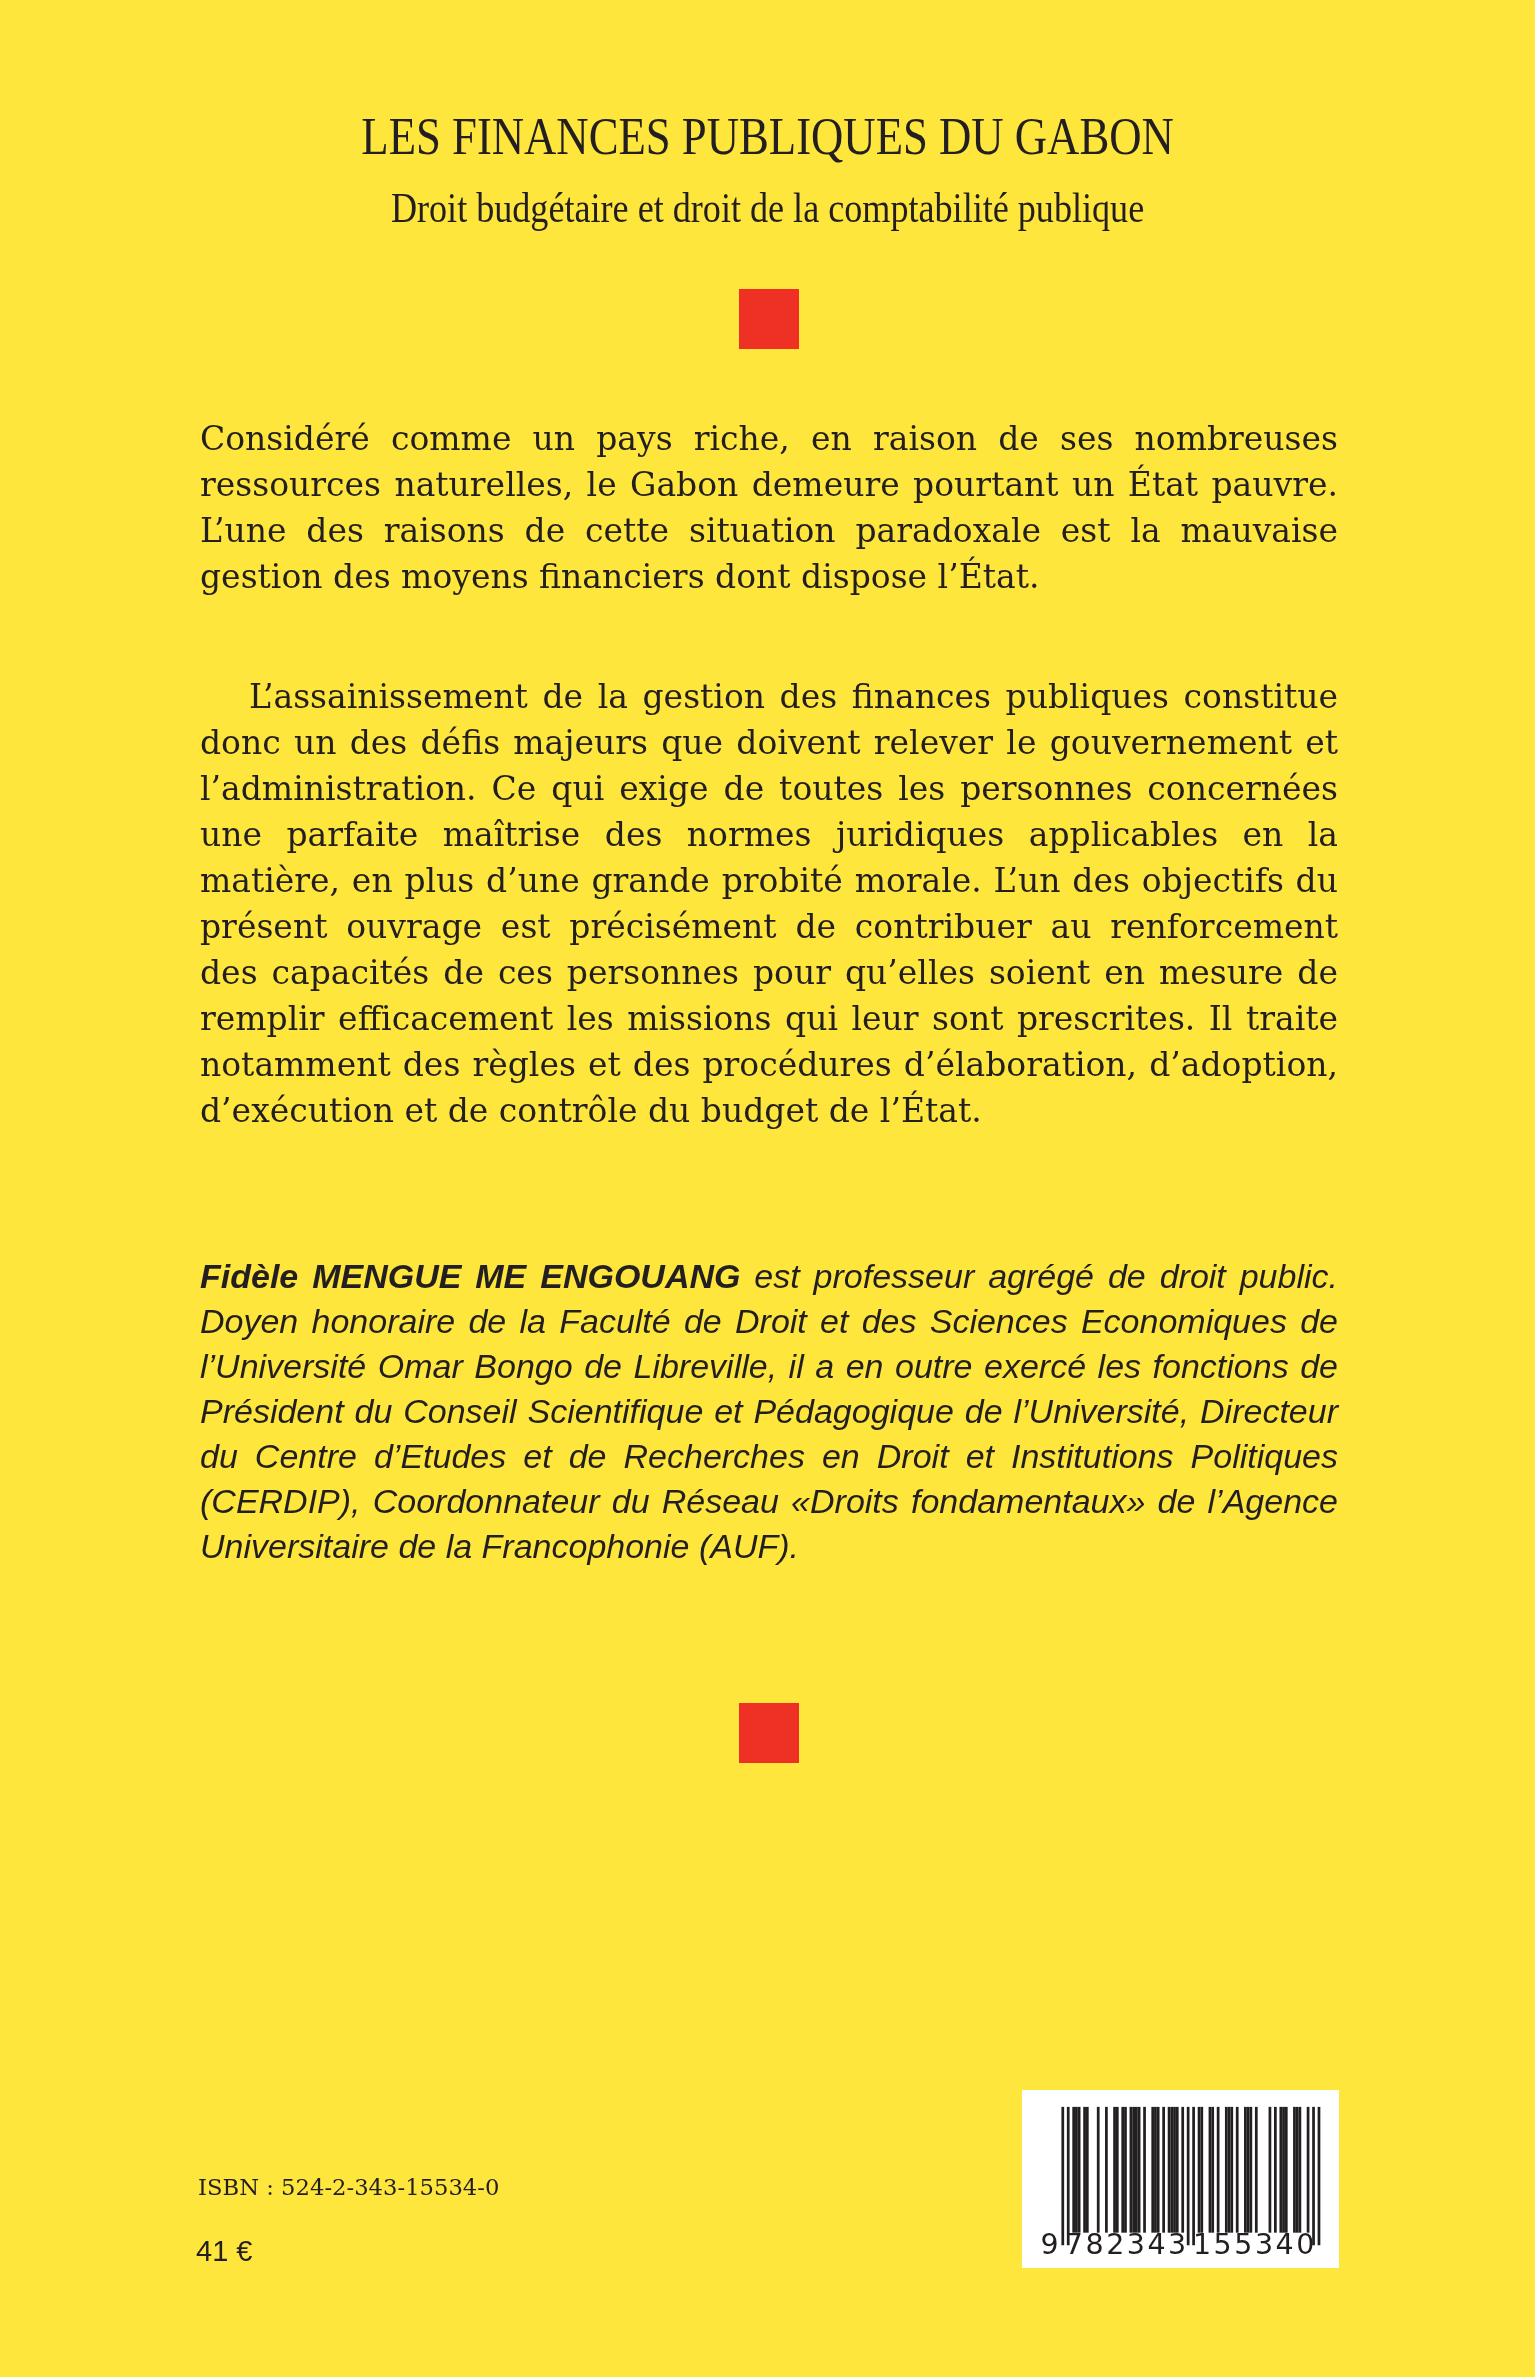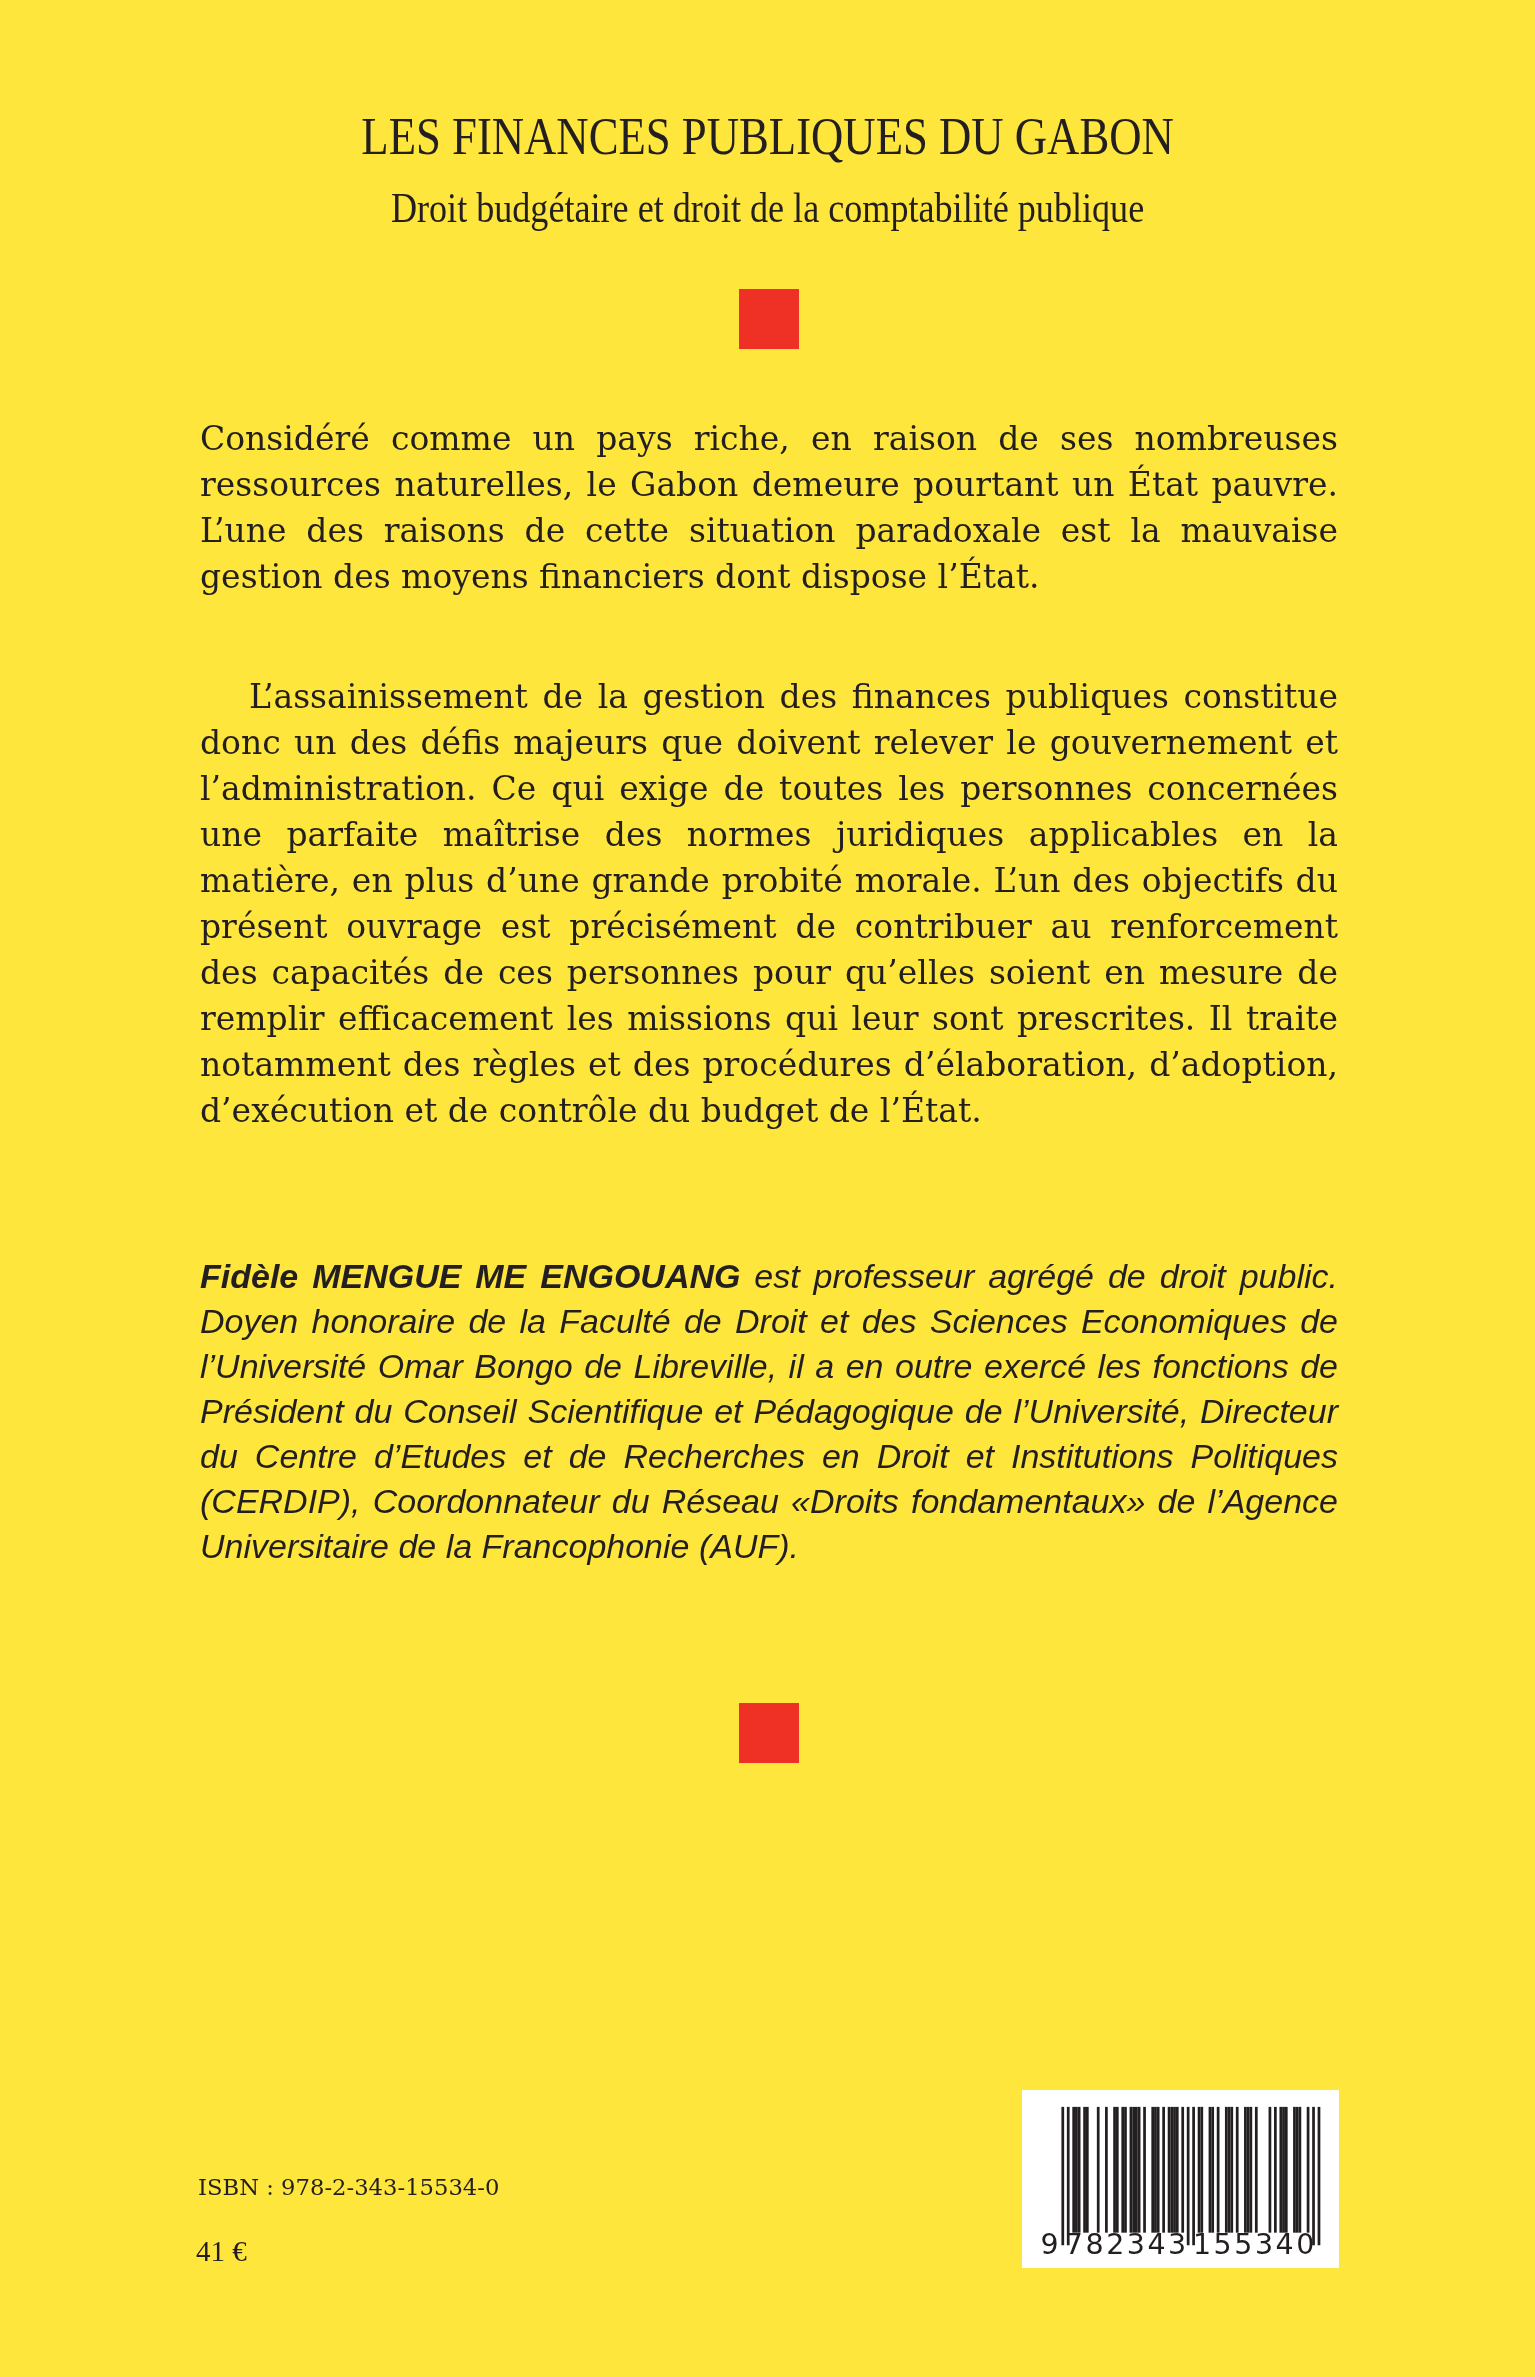--- a/index.html
+++ b/index.html
@@ -34,21 +34,21 @@
     left: 200px; width: 1138px; top: 1254px;
     font-family: Liberation Sans, sans-serif; font-style: italic;
     font-size: 34px; line-height: 45px; text-align: justify; text-align-last: left;
   }
   .bio b { font-weight: bold; }
   .isbn {
     left: 198px; top: 2173px; font-family: "DejaVu Serif", serif;
     font-size: 22.7px; line-height: 28.5px;
   }
   .price {
-    left: 196px; top: 2233px; font-family: Liberation Serif, serif;
+    left: 196px; top: 2233px; font-family: Liberation Sans, sans-serif;
     font-size: 29px; line-height: 37px;
   }
   .barcode-box {
     left: 1022px; top: 2090px; width: 317px; height: 178px; background: #FFFFFF;
   }
   .barcode-box svg { position: absolute; left: 0; top: 0; }
 </style>
 </head>
 <body>
 
@@ -61,21 +61,21 @@
   <p>Considéré comme un pays riche, en raison de ses nombreuses ressources naturelles, le Gabon demeure pourtant un État pauvre. L’une des raisons de cette situation paradoxale est la mauvaise gestion des moyens financiers dont dispose l’État.</p>
 </div>
 <div class="abs body-text para2">
   <p>L’assainissement de la gestion des finances publiques constitue donc un des défis majeurs que doivent relever le gouvernement et l’administration. Ce qui exige de toutes les personnes concernées une parfaite maîtrise des normes juridiques applicables en la matière, en plus d’une grande probité morale. L’un des objectifs du présent ouvrage est précisément de contribuer au renforcement des capacités de ces personnes pour qu’elles soient en mesure de remplir efficacement les missions qui leur sont prescrites. Il traite notamment des règles et des procédures d’élaboration, d’adoption, d’exécution et de contrôle du budget de l’État.</p>
 </div>
 
 <div class="abs bio"><b>Fidèle MENGUE ME ENGOUANG</b><span> est professeur agrégé de droit public. Doyen honoraire de la Faculté de Droit et des Sciences Economiques de l’Université Omar Bongo de Libreville, il a en outre exercé les fonctions de Président du Conseil Scientifique et Pédagogique de l’Université, Directeur du Centre d’Etudes et de Recherches en Droit et Institutions Politiques (CERDIP), Coordonnateur du Réseau «Droits fondamentaux» de l’Agence Universitaire de la Francophonie (AUF).</span></div>
 
 <div class="abs red-square" style="top:1703px;"></div>
 
-<div class="abs isbn">ISBN : 978-2-343-15534-0</div>
+<div class="abs isbn">ISBN : 524-2-343-15534-0</div>
 <div class="abs price">41 €</div>
 
 <div class="abs barcode-box">
   <svg id="barcode-svg" width="317" height="178" viewBox="0 0 378 212">
     <g id="bars">
         <rect x="47" y="20" width="3.25" height="165" fill="#231F20"></rect>
         <rect x="53.5" y="20" width="3.25" height="165" fill="#231F20"></rect>
         <rect x="60" y="20" width="3.25" height="150" fill="#231F20"></rect>
         <rect x="63.25" y="20" width="3.25" height="150" fill="#231F20"></rect>
         <rect x="66.5" y="20" width="3.25" height="150" fill="#231F20"></rect>

